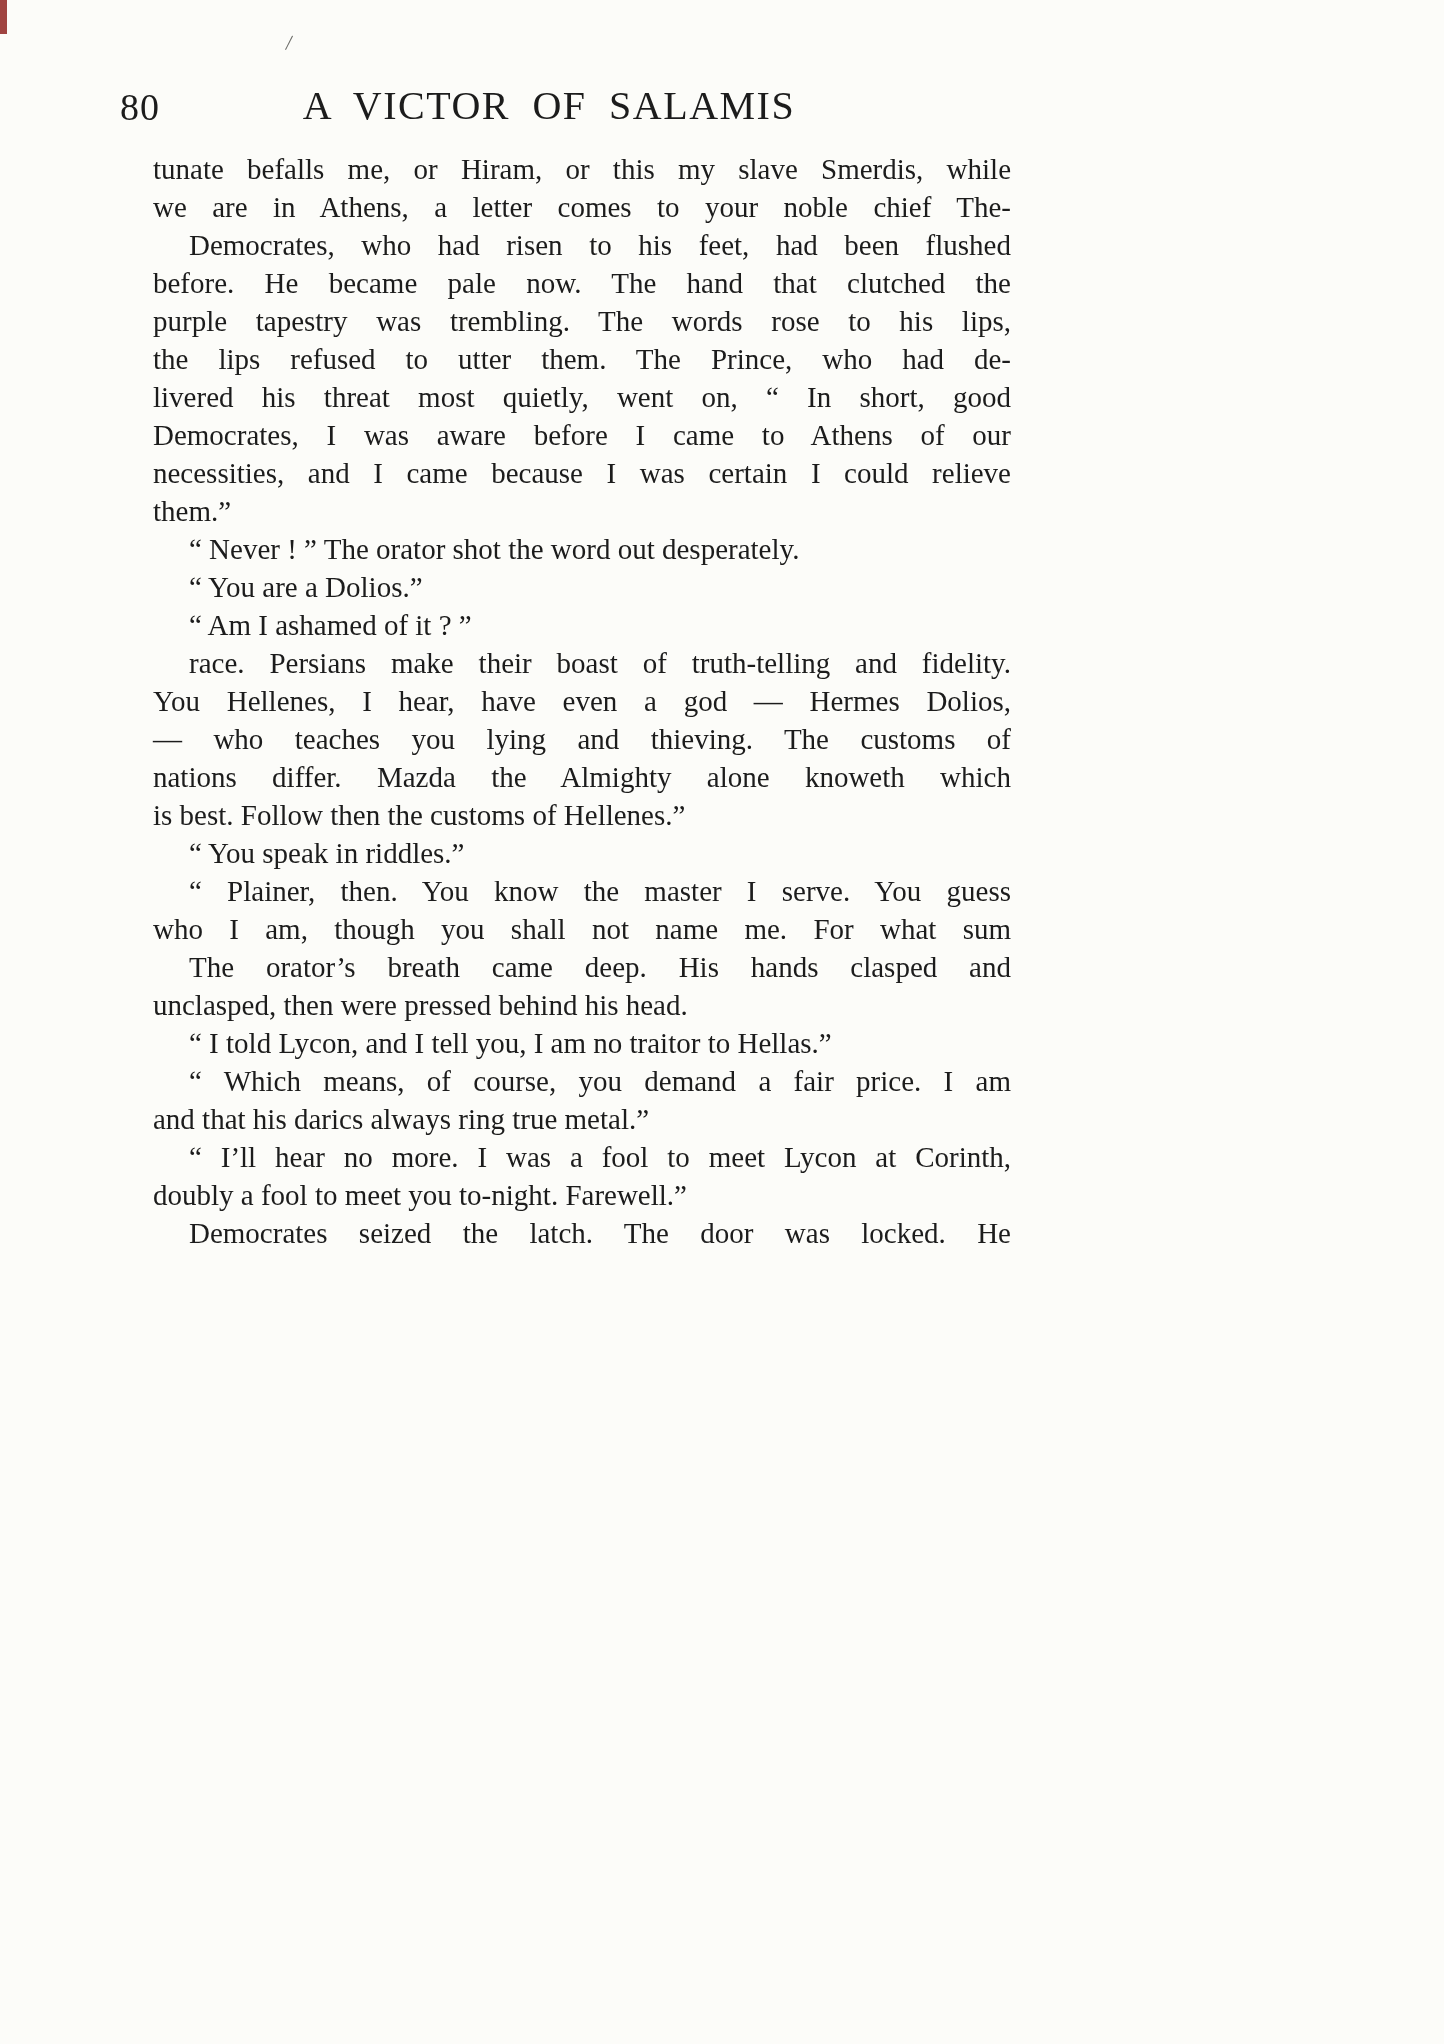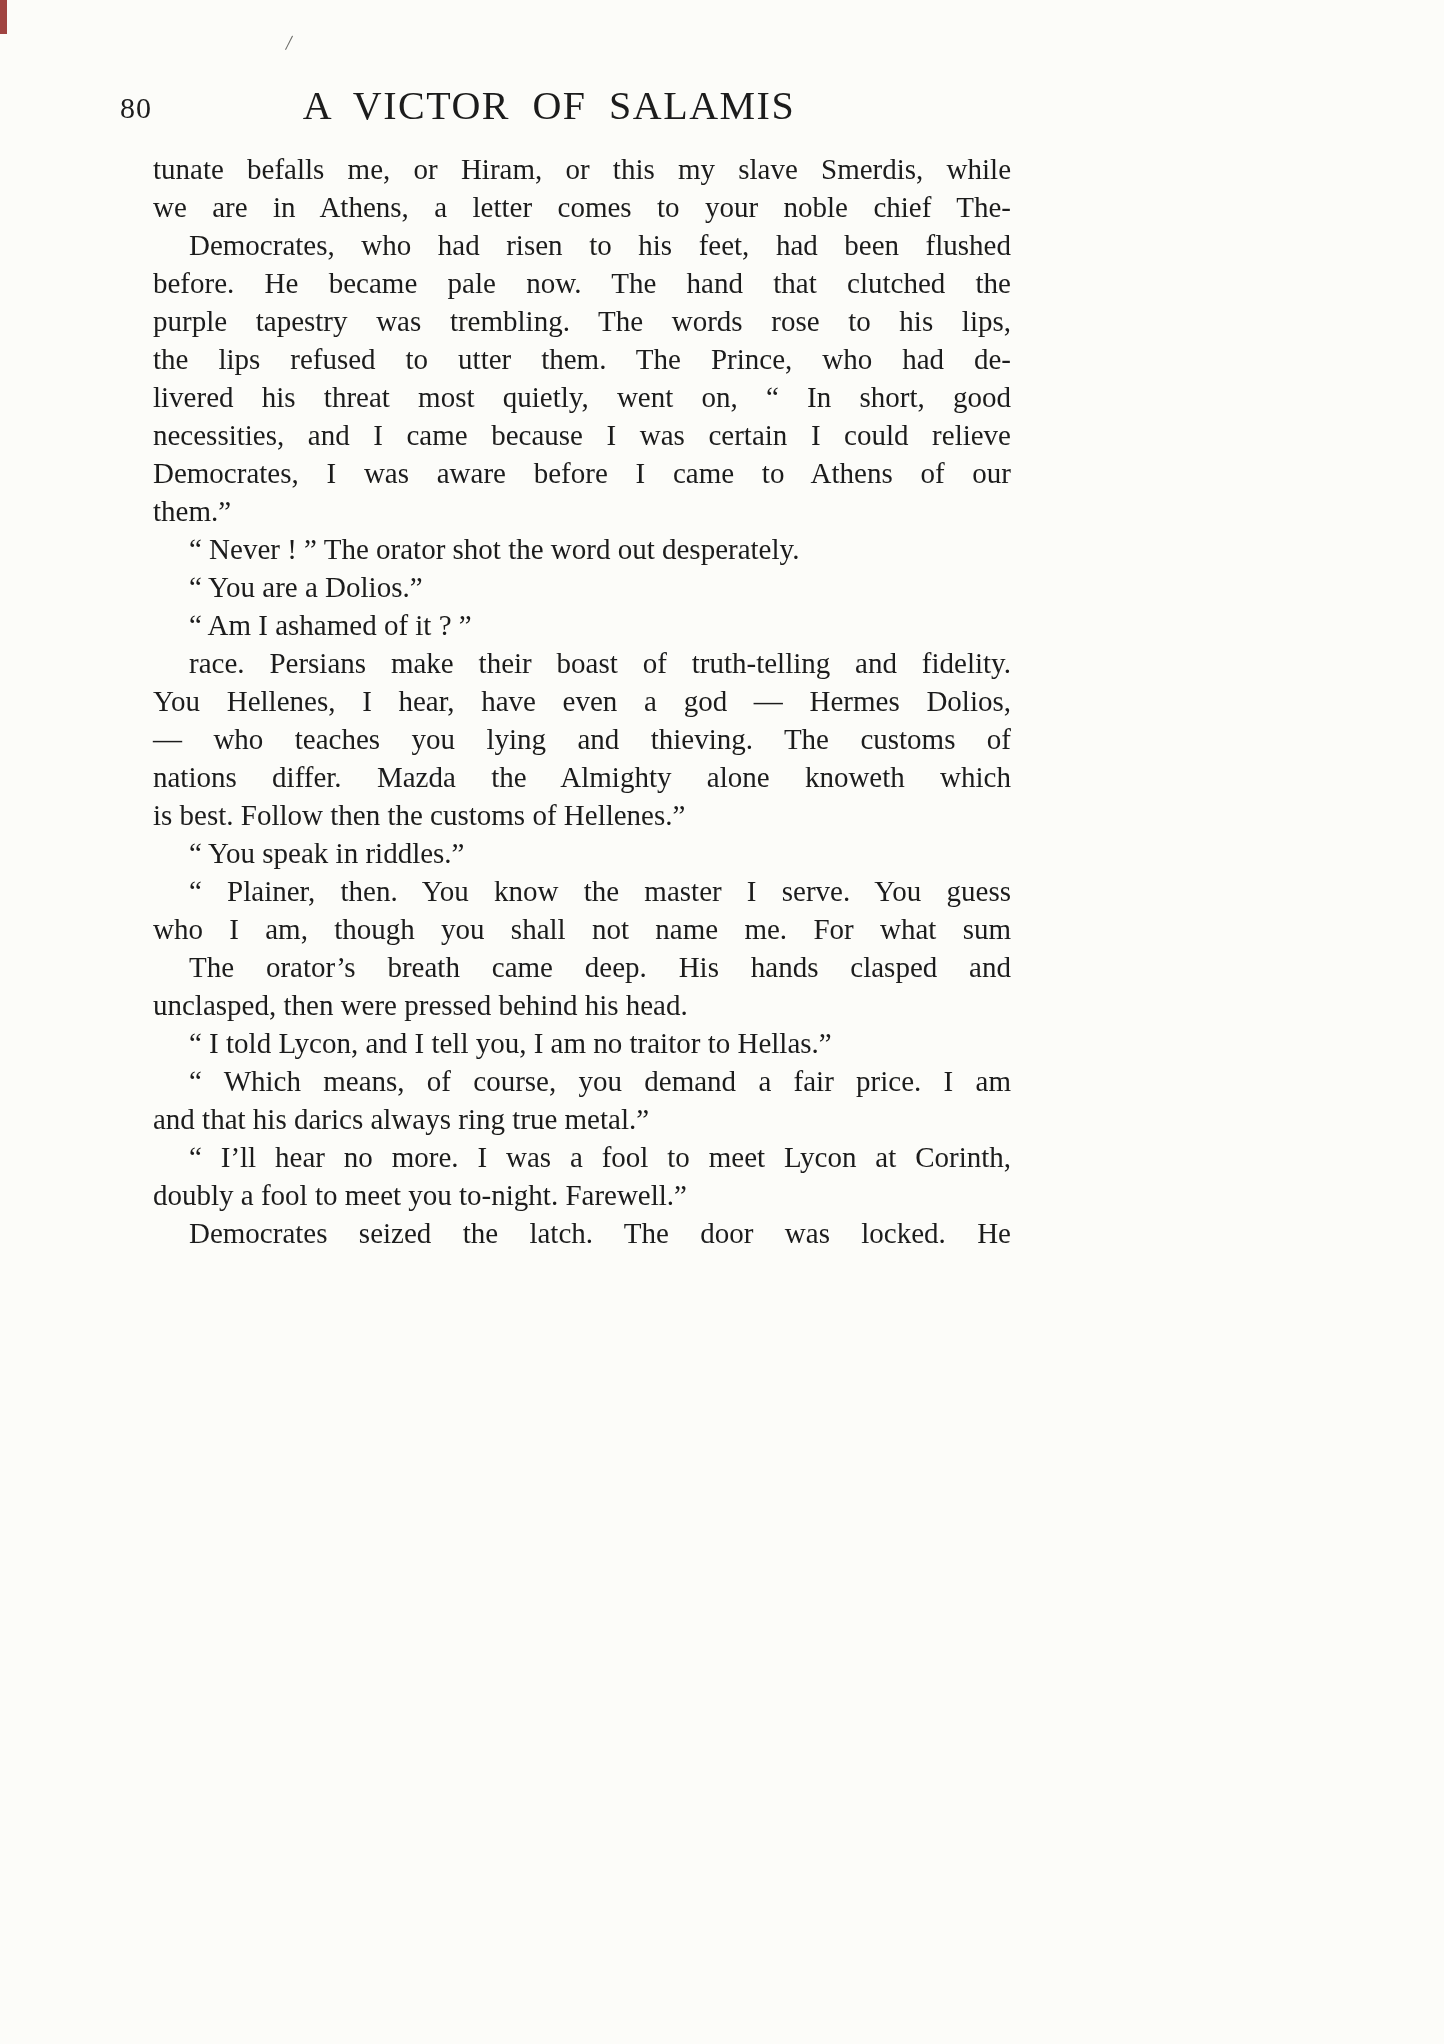--- a/index.html
+++ b/index.html
@@ -29,22 +29,22 @@
   }
   .running-head {
     position: absolute;
     top: 82px;
     left: 120px;
     width: 858px;
     height: 44px;
   }
   .page-number {
     position: absolute;
-    left: 0; top: 9px;
-    font-size: 30px;
+    left: 0; top: 3px;
+    font-size: 38px;
     letter-spacing: 1px;
   }
   .running-title {
     display: block;
     text-align: center;
     font-size: 40px;
     letter-spacing: 1.5px;
     word-spacing: 11px;
     font-weight: 500;
   }
@@ -85,22 +85,22 @@
       <div class="para">
         <div class="line">tunate befalls me, or Hiram, or this my slave Smerdis, while</div>
         <div class="line">we are in Athens, a letter comes to your noble chief The-</div>
       </div>
       <div class="para indent">
         <div class="line">Democrates, who had risen to his feet, had been flushed</div>
         <div class="line">before.  He became pale now.  The hand that clutched the</div>
         <div class="line">purple tapestry was trembling.  The words rose to his lips,</div>
         <div class="line">the lips refused to utter them.  The Prince, who had de-</div>
         <div class="line">livered his threat most quietly, went on, “ In short, good</div>
+        <div class="line">Democrates, I was aware before I came to Athens of  our</div>
         <div class="line">necessities, and I came because I was certain I could relieve</div>
-        <div class="line">Democrates, I was aware before I came to Athens of  our</div>
         <div class="line last">them.”</div>
       </div>
       <div class="para indent">
         <div class="line last">“ Never ! ”  The orator shot the word out desperately.</div>
       </div>
       <div class="para indent">
         <div class="line last">“ You are a Dolios.”</div>
       </div>
       <div class="para indent">
         <div class="line last">“ Am I ashamed of it ? ”</div>

